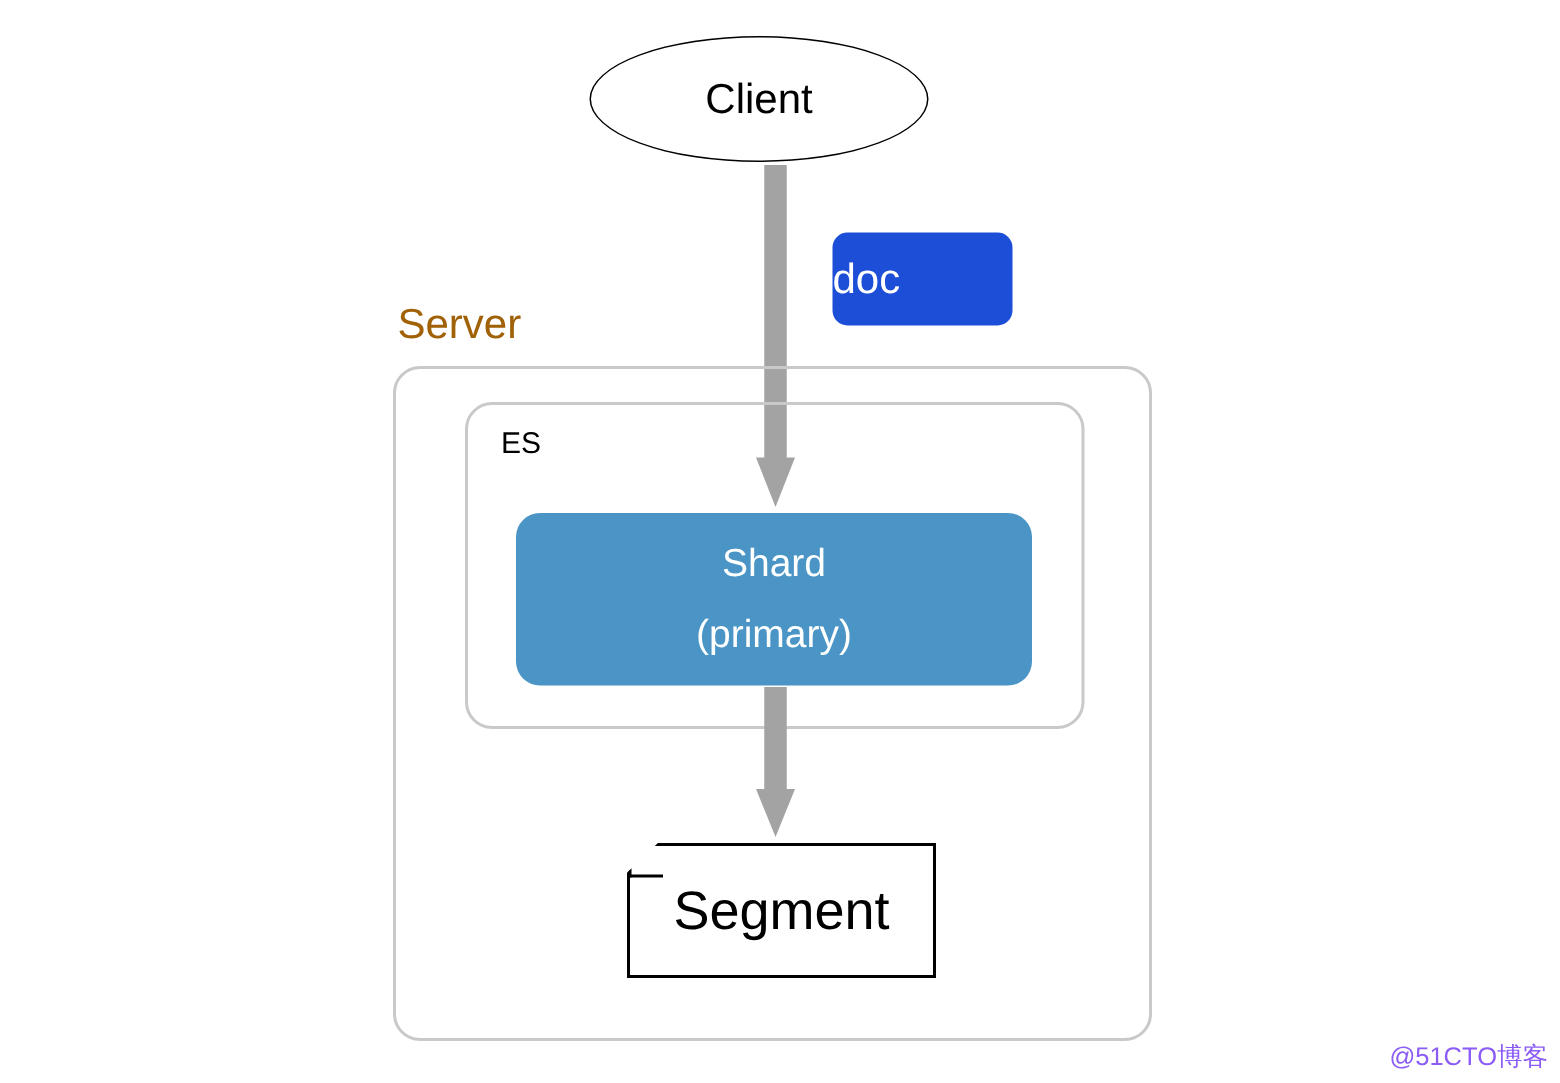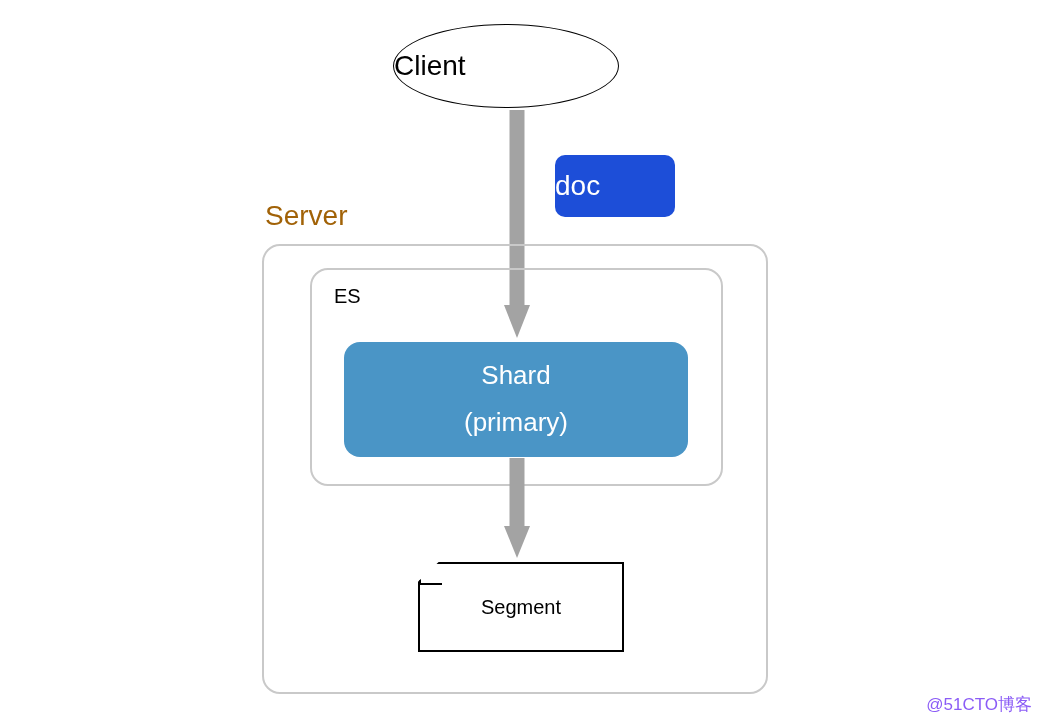--- a/index.html
+++ b/index.html
@@ -17,20 +17,21 @@
     .client-ellipse {
       position: absolute;
       left: 393px;
       top: 24px;
       width: 226px;
       height: 84px;
       border: 1.5px solid #000;
       border-radius: 50%;
       display: flex;
       align-items: center;
+      justify-content: center;
       font-size: 28px;
       color: #000;
     }
     .doc-box {
       position: absolute;
       left: 555px;
       top: 155px;
       width: 120px;
       height: 62px;
       background: #1d4ed8;
@@ -94,21 +95,21 @@
     .segment-box {
       position: absolute;
       left: 418px;
       top: 562px;
       width: 206px;
       height: 90px;
       border: 2px solid #000;
       display: flex;
       align-items: center;
       justify-content: center;
-      font-size: 20px;
+      font-size: 36px;
       color: #000;
       clip-path: polygon(10% 0%, 100% 0%, 100% 100%, 0% 100%, 0% 22%);
     }
     .segment-box::before {
       content: "";
       position: absolute;
       left: -1px;
       top: -1px;
       width: 21px;
       height: 20px;

